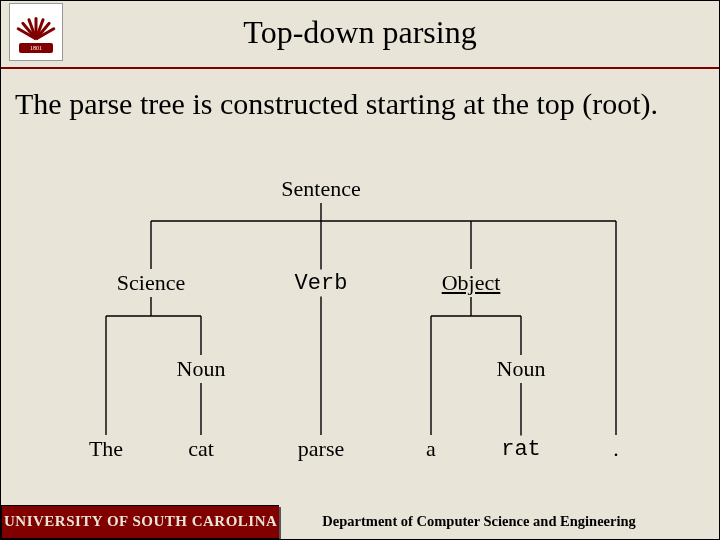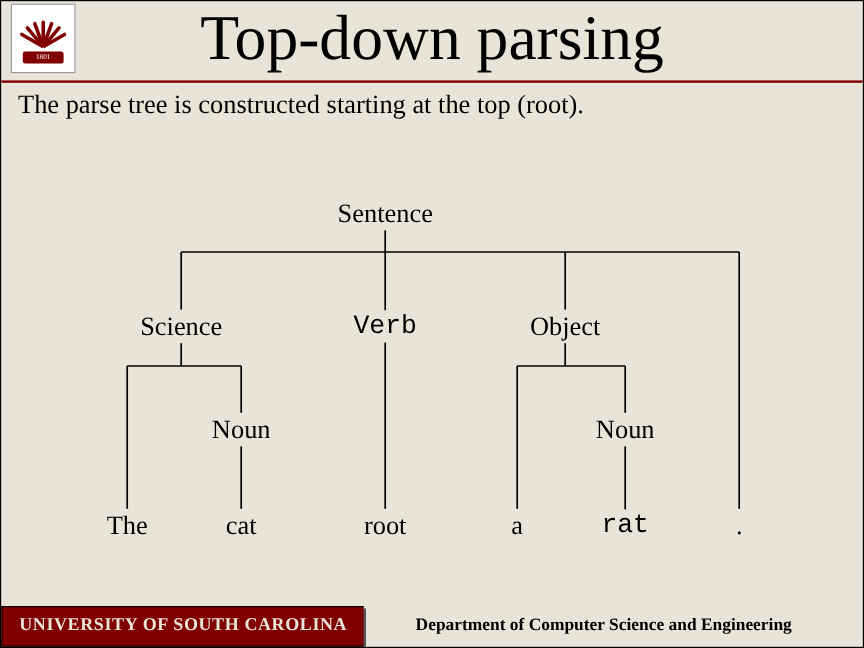--- a/index.html
+++ b/index.html
@@ -58,34 +58,34 @@
     background: #800000;
     color: #fff;
     font-size: 6px;
     text-align: center;
     line-height: 10px;
     border-radius: 2px;
     margin-top: 2px;
   }
   .title {
     text-align: center;
-    font-size: 53px;
+    font-size: 32px;
     line-height: 62px;
     color: #000;
     font-family: Liberation Serif, serif;
   }
   .subtitle {
-    font-size: 22px;
-    padding: 5px 14px 0 14px;
+    font-size: 30px;
+    padding: 18px 14px 0 14px;
     color: #000;
   }
   .tree-area {
     position: absolute;
     left: 0;
-    top: 89px;
+    top: 100px;
     width: 633px;
     height: 380px;
   }
   .node {
     position: absolute;
     font-size: 22px;
     background: #e8e4d8;
     padding: 1px 4px;
     text-align: center;
     transform: translate(-50%, -50%);
@@ -106,21 +106,21 @@
     height: 34px;
     display: flex;
     align-items: stretch;
   }
   .footer-left {
     background: #800000;
     color: #e8e4d8;
     font-size: 15px;
     font-weight: bold;
     letter-spacing: 0.5px;
-    padding: 7px 14px;
+    padding: 7px 2px;
     border: 1px solid #000;
     border-right: none;
     flex: 0 0 auto;
     box-shadow: 2px 2px 0 #555;
   }
   .footer-right {
     flex: 1;
     font-size: 14.5px;
     font-weight: bold;
     padding: 8px 10px;
@@ -173,28 +173,28 @@
     <line class="tree" x1="430" y1="215" x2="430" y2="335"></line>
     <line class="tree" x1="520" y1="215" x2="520" y2="255"></line>
 
     <line class="tree" x1="520" y1="280" x2="520" y2="335"></line>
   </svg>
 
   <div class="node" style="left:320px; top:88px;">Sentence</div>
 
   <div class="node" style="left:150px; top:182px;">Science</div>
   <div class="node" style="left:320px; top:182px;font-family:Liberation Mono, monospace;">Verb</div>
-  <div class="node" style="left:470px; top:182px;">Object</div>
+  <div class="node" style="left:470px; top:182px;text-decoration:underline;">Object</div>
 
   <div class="node" style="left:200px; top:268px;">Noun</div>
   <div class="node" style="left:520px; top:268px;">Noun</div>
 
   <div class="node" style="left:105px; top:348px;font-family:Liberation Serif, serif;">The</div>
   <div class="node" style="left:200px; top:348px;">cat</div>
-  <div class="node" style="left:320px; top:348px;">root</div>
+  <div class="node" style="left:320px; top:348px;">parse</div>
   <div class="node" style="left:430px; top:348px;">a</div>
   <div class="node" style="left:520px; top:348px;font-family:Liberation Mono, monospace;">rat</div>
   <div class="node" style="left:615px; top:348px;">.</div>
 </div>
 
 <div class="footer">
   <div class="footer-left">UNIVERSITY OF SOUTH CAROLINA</div>
   <div class="footer-right">Department of Computer Science and Engineering</div>
 </div>
 

